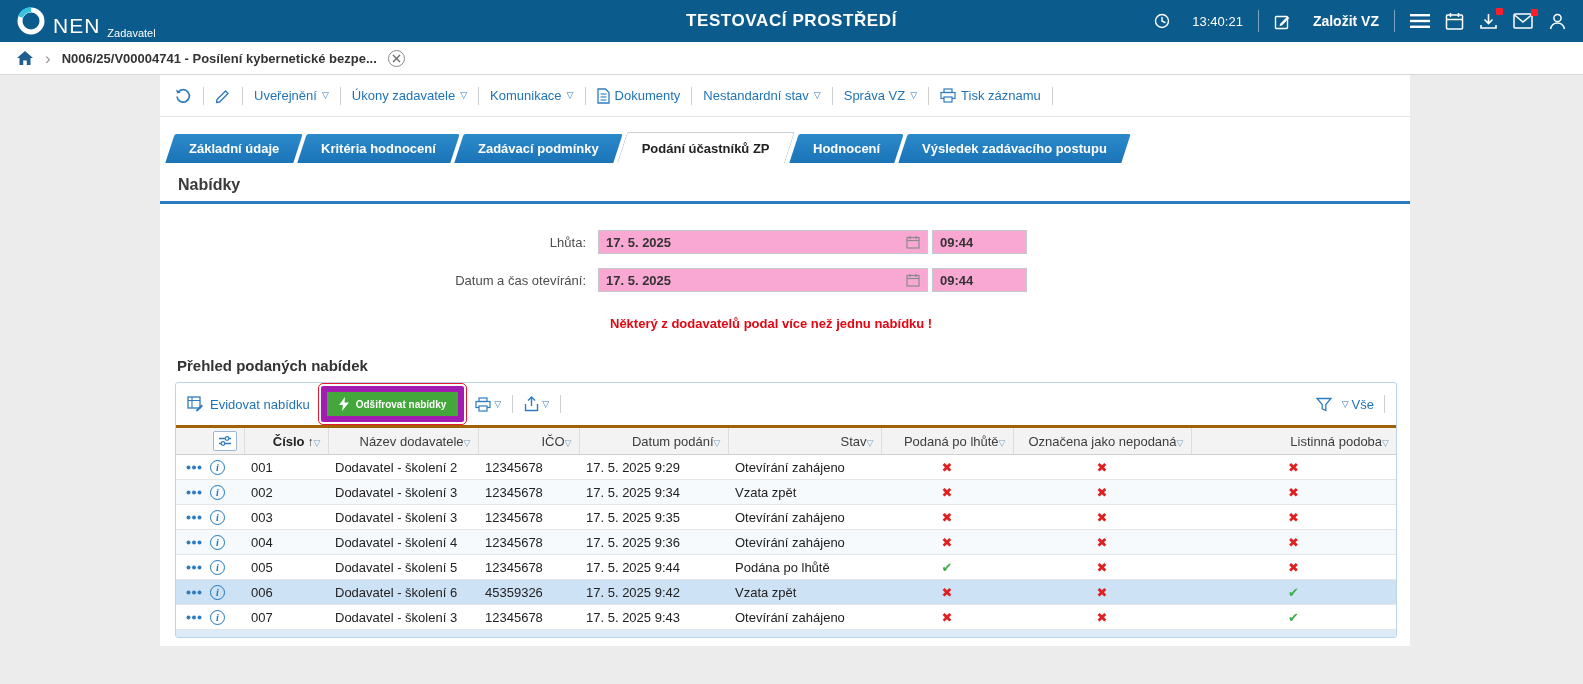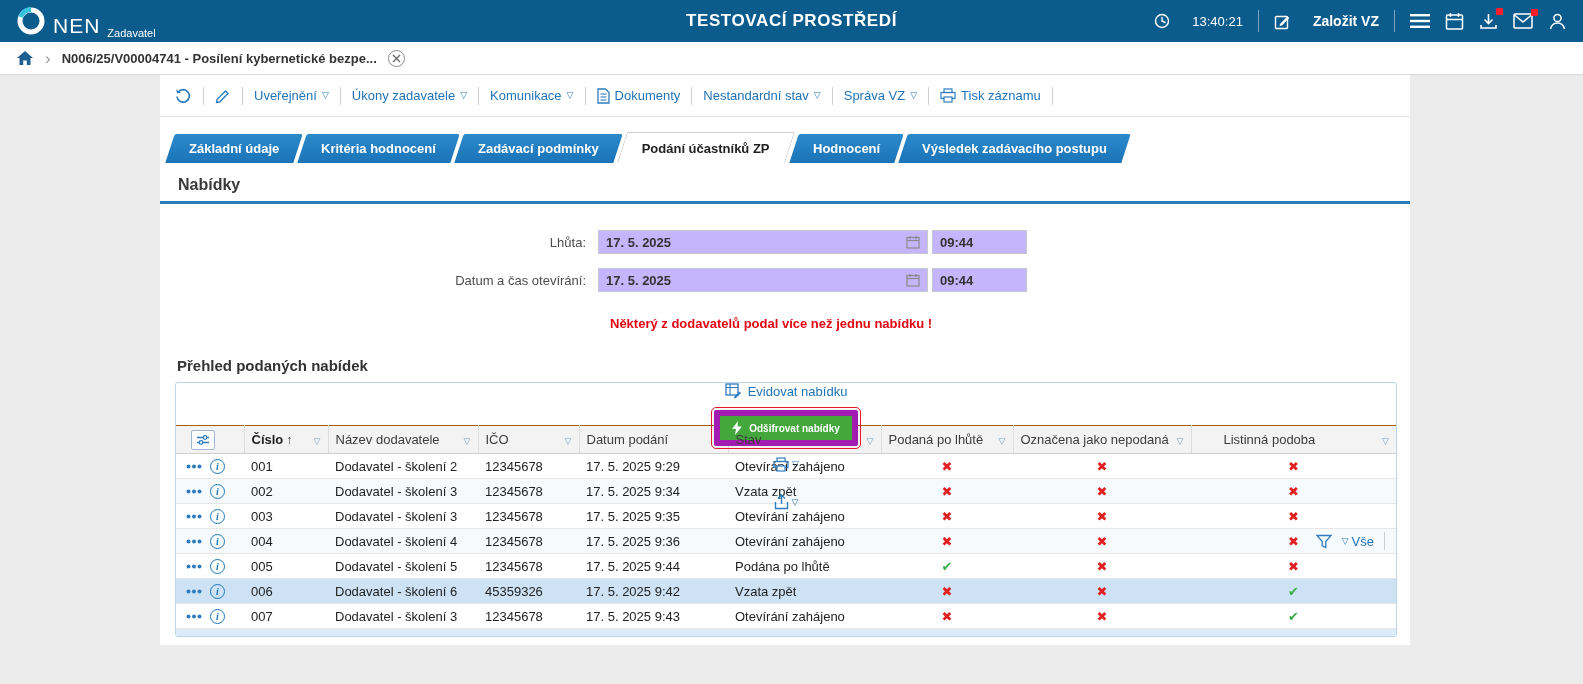--- a/index.html
+++ b/index.html
@@ -42,40 +42,40 @@
   .tab > span { display:inline-block; transform:skewX(18deg); }
   .tab.active { background:#fff; color:#222; height:31px; line-height:31px; border:1px solid #cfcfcf; border-bottom:none; }
 
   
   .section-head { padding:13px 0 7px 18px; font-size:16px; font-weight:bold; color:#3a3a3a; border-bottom:3px solid #2b7cbf; }
 
   
   .form-area { margin-top:26px; }
   .form-row { display:flex; align-items:center; margin-bottom:14px; }
   .form-label { width:438px; text-align:right; padding-right:12px; color:#4d4d4d; }
-  .field { height:24px; background:#c4b5fd; border:1px solid #c4c9cd; display:flex; align-items:center; padding:0 7px; font-weight:bold; color:#333; }
+  .field { height:24px; background:#f9a8d4; border:1px solid #c4c9cd; display:flex; align-items:center; padding:0 7px; font-weight:bold; color:#333; }
   .field-date { width:330px; }
   .field-time { width:95px; margin-left:4px; }
   .field .cal { margin-left:auto; display:inline-flex; }
 
   .warning { margin:24px 0 15px 450px; color:#e30613; font-weight:bold; }
   .note { margin-left:450px; width:438px; color:#5f5f5f; font-weight:600; line-height:1.45; text-align:justify; }
 
   
   .grid-title { margin:26px 0 8px 17px; font-size:15px; font-weight:bold; color:#333; }
   .grid-box { margin-left:15px; width:1222px; border:1px solid #bcd4e8; border-radius:3px; overflow:hidden; background:#fff; }
-  .grid-actions { height:42px; display:flex; align-items:center; padding:0 11px; gap:11px;flex-direction:column; }
+  .grid-actions { height:42px; display:flex; align-items:center; padding:0 11px; gap:11px; }
   .ga-link { display:flex; align-items:center; gap:6px; color:#1f73b7; }
   .btn-green { display:inline-flex; align-items:center; gap:7px; background:#44a73c; border:6px solid #a21caf; color:#fff; font-weight:bold; font-size:10px; padding:5px 12px; border-radius:2px; outline:1.5px solid #e8192c; outline-offset:2px; font-family:inherit; }
   .ga-icon { display:inline-flex; align-items:center; gap:3px; color:#2e7cbf; }
   .ga-right { margin-left:auto; display:flex; align-items:center; gap:10px; }
   .vse { color:#1f73b7; }
 
   table.grid { width:1220px; border-collapse:collapse; table-layout:fixed; font-size:13px; }
-  thead th { background:#f3f3f3; border-top:1px solid #a16207; border-bottom:1px solid #cfcfcf; border-right:1px solid #dddddd; height:28px; font-weight:normal; color:#3c3c3c; text-align:left; padding:0 7px; }
+  thead th { background:#f3f3f3; border-top:3px solid #a16207; border-bottom:1px solid #cfcfcf; border-right:1px solid #dddddd; height:28px; font-weight:normal; color:#3c3c3c; text-align:right; padding:0 7px; }
   thead th:last-child { border-right:none;padding-left:32px; }
   th .filter-caret { float:right; color:#7aa0c4; font-size:9px; margin-top:4px; }
   th.sorted { font-weight:bold; color:#222; }
   .sort-arrow { font-size:12px; color:#222; margin-left:3px; }
   .col-settings { display:inline-flex; align-items:center; justify-content:center; width:24px; height:20px; border:1px solid #9bb7d4; border-radius:2px; background:#fff; margin-left:8px; }
   tbody td { height:25px; border-bottom:1px solid #e6e6e6; padding:0 7px; color:#222; overflow:hidden; white-space:nowrap; }
   tbody tr.row-alt { background:#f6fafd; }
   tbody tr.row-selected { background:#cde2f5; }
   td.center { text-align:center; }
   .mark { font-weight:bold; font-size:13px; }

